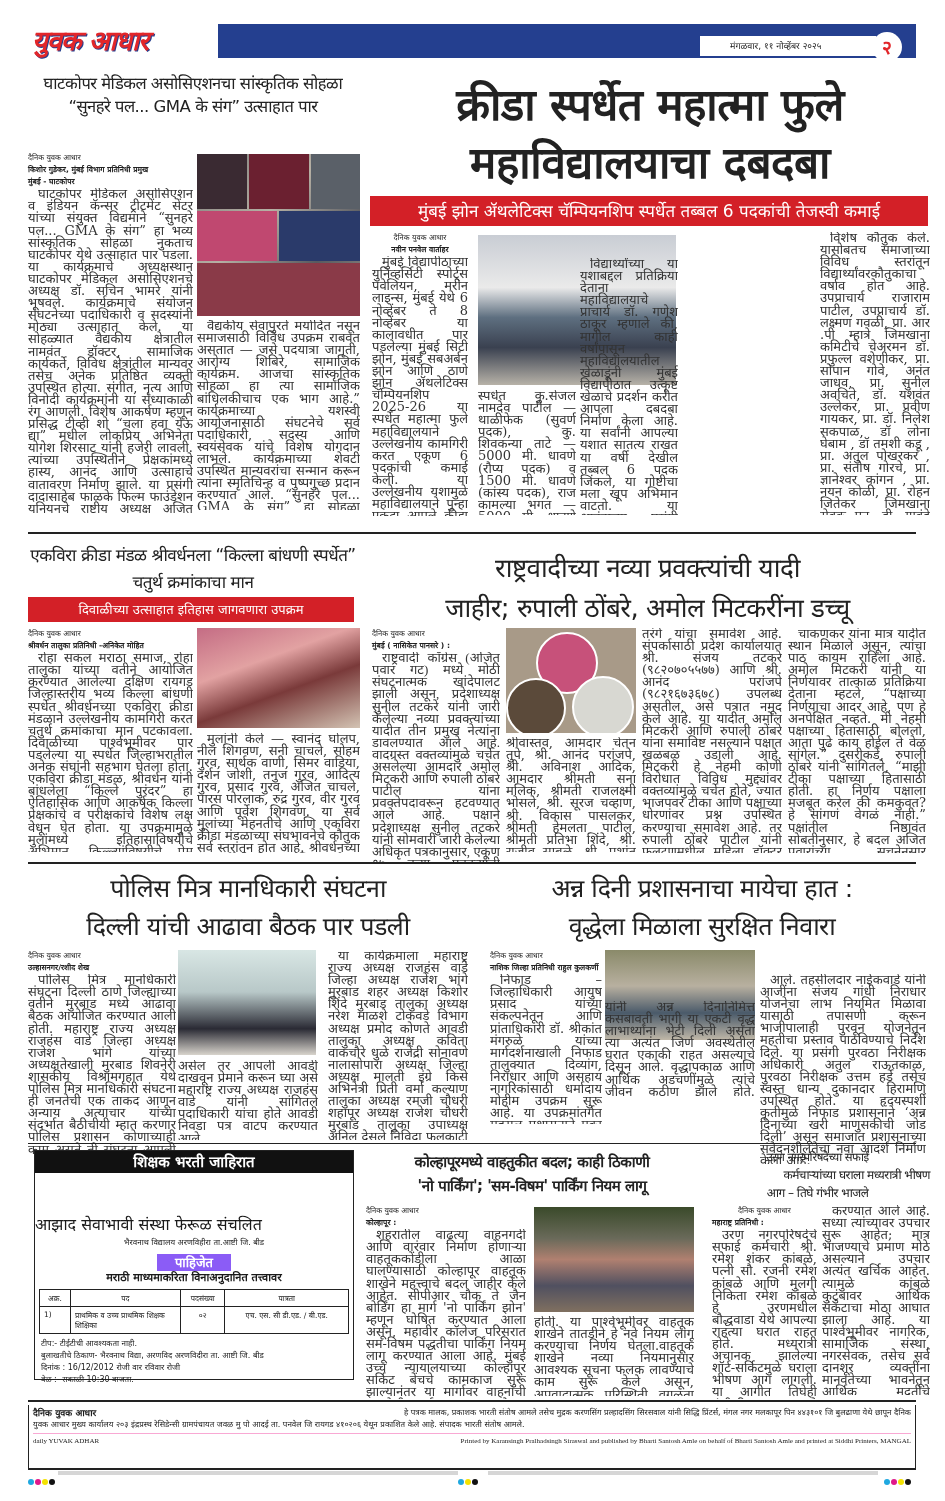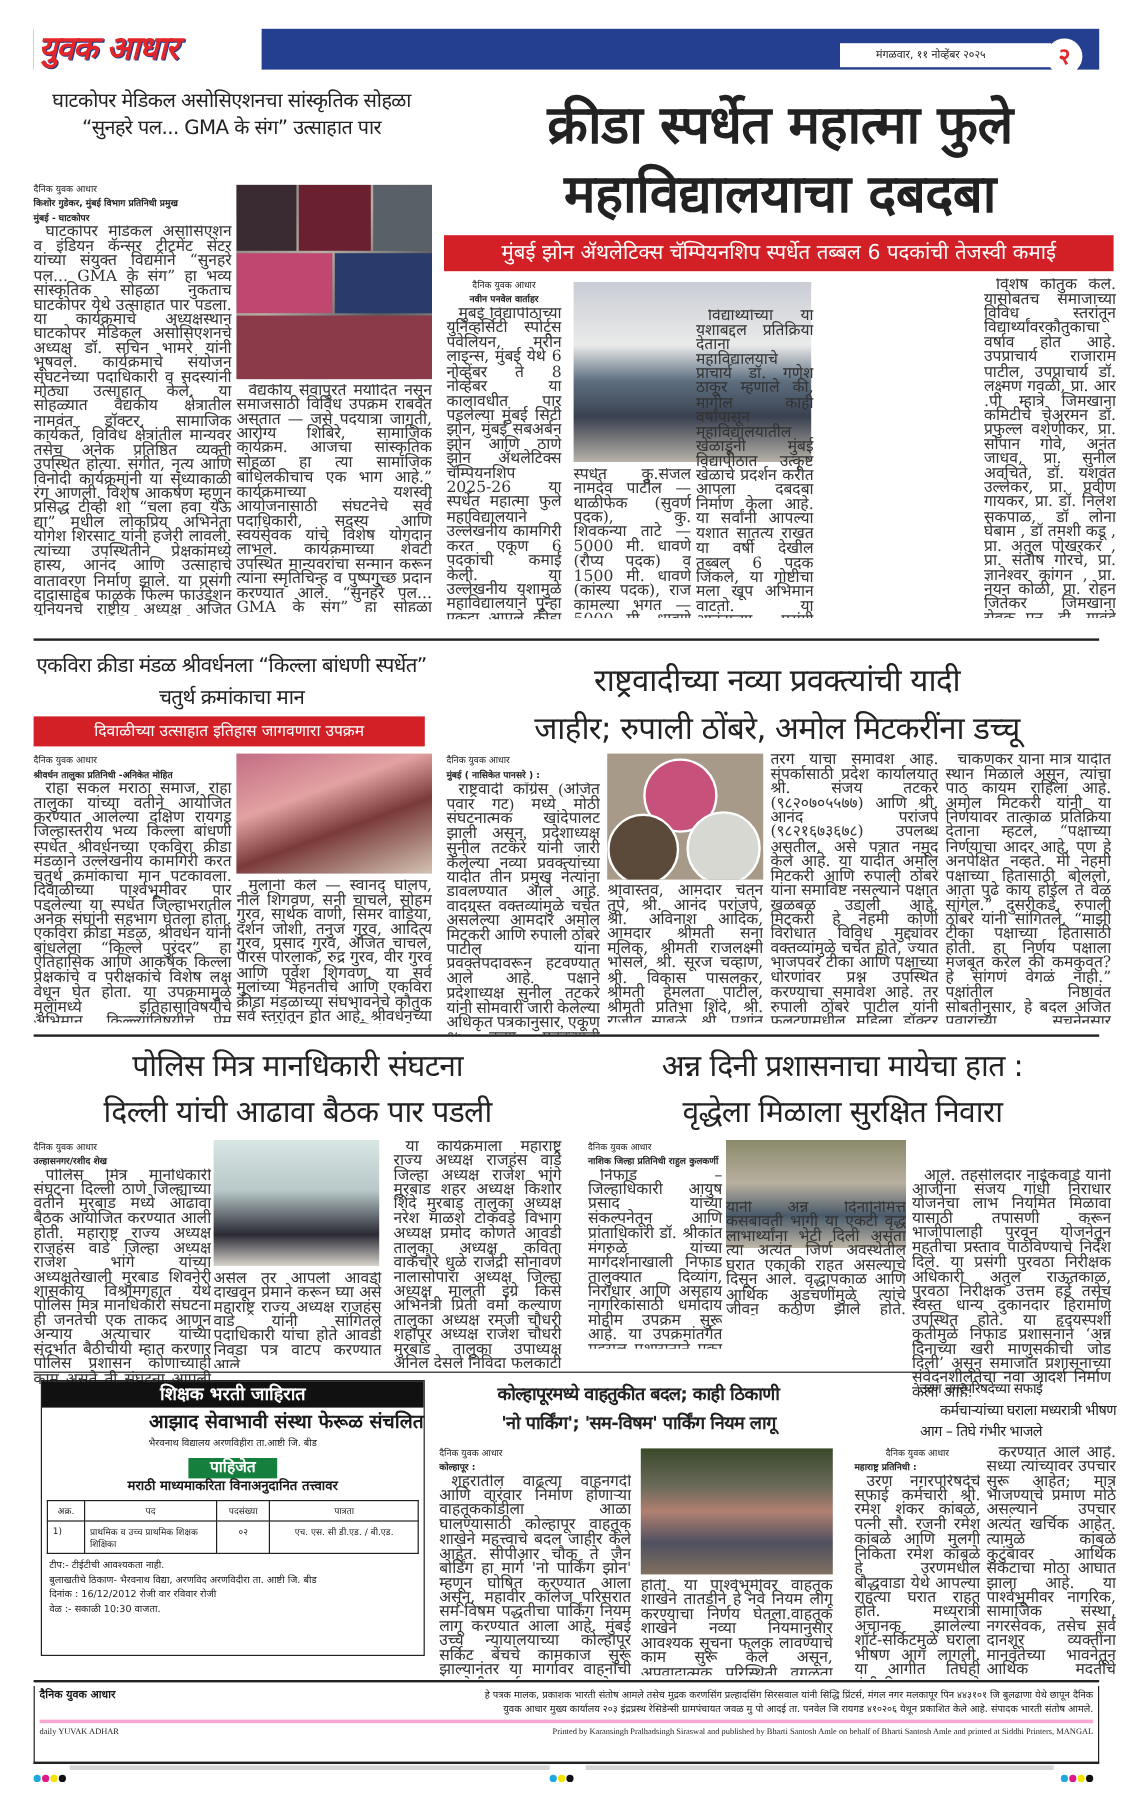--- a/index.html
+++ b/index.html
@@ -138,23 +138,23 @@
 <div class="abs photo" style="left:605px;top:950px;width:150px;height:90px;background:linear-gradient(180deg,#8a8a6a,#b8b0a0 40%,#4a5a6a 70%,#c0b8a8);"></div>
 <div class="abs body-text" style="left:605px;top:1001px;width:150px;height:95px;">यांनी अन्न दिनानिमित्त कसबावती भागी या एकटी वृद्ध लाभार्थ्यांना भेटी दिली असता त्या अत्यंत जिर्ण अवस्थेतील घरात एकाकी राहत असल्याचे दिसून आले. वृद्धापकाळ आणि आर्थिक अडचणींमुळे त्यांचे जीवन कठीण झाले होते. तहसीलदारांनी तात्काळ दुकानदारांच्या मदतीने भाजी आणि सुरक्षित आवश्यक वस्तू उपलब्ध करून देण्यात</div>
 <div class="abs body-text" style="left:760px;top:950px;width:166px;height:190px;margin-top:24px;">
     <p>आले. तहसीलदार नाईकवाडे यांनी आजींना संजय गांधी निराधार योजनेचा लाभ नियमित मिळावा यासाठी तपासणी करून भाजीपालाही पुरवून योजनेतून महतीचा प्रस्ताव पाठविण्याचे निर्देश दिले. या प्रसंगी पुरवठा निरीक्षक अधिकारी अतुल राऊतकाळ, पुरवठा निरीक्षक उत्तम हर्डे तसेच स्वस्त धान्य दुकानदार हिरामणि उपस्थित होते. या हृदयस्पर्शी कृतीमुळे निफाड प्रशासनाने ‘अन्न दिनाच्या खरी माणुसकीची जोड दिली’ असून समाजात प्रशासनाच्या संवेदनशीलतेचा नवा आदर्श निर्माण केला आहे.</p>
   </div>
 
 <div class="abs rule" style="left:28px;top:1143px;width:888px;height:1px;"></div>
 
 <div class="abs ad-box">
   <div class="ad-head">शिक्षक भरती जाहिरात</div>
-  <div style="text-align:right;font-size:16px;font-weight:bold;line-height:24px;">आझाद सेवाभावी संस्था फेरूळ संचलित</div>
+  <div style="text-align:left;font-size:16px;font-weight:normal;line-height:24px;margin-top:40px;">आझाद सेवाभावी संस्था फेरूळ संचलित</div>
   <div style="text-align:center;font-size:8px;line-height:12px;">भैरवनाथ विद्यालय अरणविहीरा ता.आष्टी जि. बीड</div>
-  <div style="text-align:center;margin-top:3px;"><span style="display:inline-block;background:#15803d;color:#fff;font-size:13px;font-weight:bold;padding:0 18px;line-height:17px;">पाहिजेत</span></div>
+  <div style="text-align:center;margin-top:3px;"><span style="display:inline-block;background:#8b5cf6;color:#fff;font-size:13px;font-weight:bold;padding:0 18px;line-height:17px;">पाहिजेत</span></div>
   <div style="text-align:center;font-size:11px;font-weight:bold;line-height:14px;">मराठी माध्यमाकरिता विनाअनुदानित तत्त्वावर</div>
   <table class="adt">
     <tbody>
         <tr>
       <th>अक्र.</th>
       <th>पद</th>
       <th>पदसंख्या</th>
       <th>पात्रता</th>
     </tr>
     <tr>
@@ -198,21 +198,21 @@
 <div class="abs body-text" style="left:822px;top:1205px;width:108px;height:190px;">
     <p>करण्यात आले आहे. सध्या त्यांच्यावर उपचार सुरू आहेत; मात्र भाजण्याचे प्रमाण मोठे असल्याने उपचार अत्यंत खर्चिक आहेत. त्यामुळे कांबळे कुटुंबावर आर्थिक संकटाचा मोठा आघात झाला आहे. या पार्श्वभूमीवर नागरिक, सामाजिक संस्था, नगरसेवक, तसेच सर्व दानशूर व्यक्तींना मानवतेच्या भावनेतून आर्थिक मदतीचे आवाहन करण्यात येत आहे. मदतीसाठी संपर्क: निखिल रमेश कांबळे (मुलगा) – मोबाईल क्रमांक: 8169664625</p>
   </div>
 
 <div class="abs" style="left:28px;top:1400px;width:888px;height:2px;background:#222;"></div>
 <div class="abs" style="left:28px;top:1405px;width:888px;height:65px;border-left:1px solid #222;border-right:1px solid #222;border-bottom:2px solid #222;">
   <div style="display:flex;font-size:8px;line-height:12px;padding:2px 4px 0;">
     <span style="font-weight:bold;width:120px;font-size:9px;">दैनिक युवक आधार</span>
     <span style="flex:1;text-align:right;">हे पत्रक मालक, प्रकाशक भारती संतोष आमले तसेच मुद्रक करणसिंग प्रल्हादसिंग सिरसवाल यांनी सिद्धि प्रिंटर्स, मंगल नगर मलकापूर पिन ४४३१०१ जि बुलढाणा येथे छापून दैनिक</span>
   </div>
-  <div style="font-size:8px;line-height:12px;text-align:right;border-bottom:3px solid #f9a8d4;padding-bottom:2px;margin:0 4px;">युवक आधार मुख्य कार्यालय २०३ इंद्रप्रस्थ रेसिडेन्सी ग्रामपंचायत जवळ मु पो आदई ता. पनवेल जि रायगड ४१०२०६ येथून प्रकाशित केले आहे. संपादक भारती संतोष आमले.</div>
+  <div style="font-size:8px;line-height:12px;text-align:left;border-bottom:1px solid #f9a8d4;padding-bottom:2px;margin:0 4px;">युवक आधार मुख्य कार्यालय २०३ इंद्रप्रस्थ रेसिडेन्सी ग्रामपंचायत जवळ मु पो आदई ता. पनवेल जि रायगड ४१०२०६ येथून प्रकाशित केले आहे. संपादक भारती संतोष आमले.</div>
   <div style="font-family:'Liberation Serif',serif;font-size:7px;line-height:10px;padding:2px 4px 0;">
     <div style="display:flex;gap:32px;">
         <span style="width:130px;">daily YUVAK ADHAR</span>
         <span style="flex:1;text-align:right;">Printed by Karansingh Pralhadsingh Siraswal and published by Bharti Santosh Amle on behalf of Bharti Santosh Amle and printed at Siddhi Printers, MANGAL</span>
       </div>
   </div>
 </div>
 
 <div class="abs regbar" style="left:58px;width:400px;"></div>
 <div class="abs regbar" style="left:488px;width:390px;"></div>

